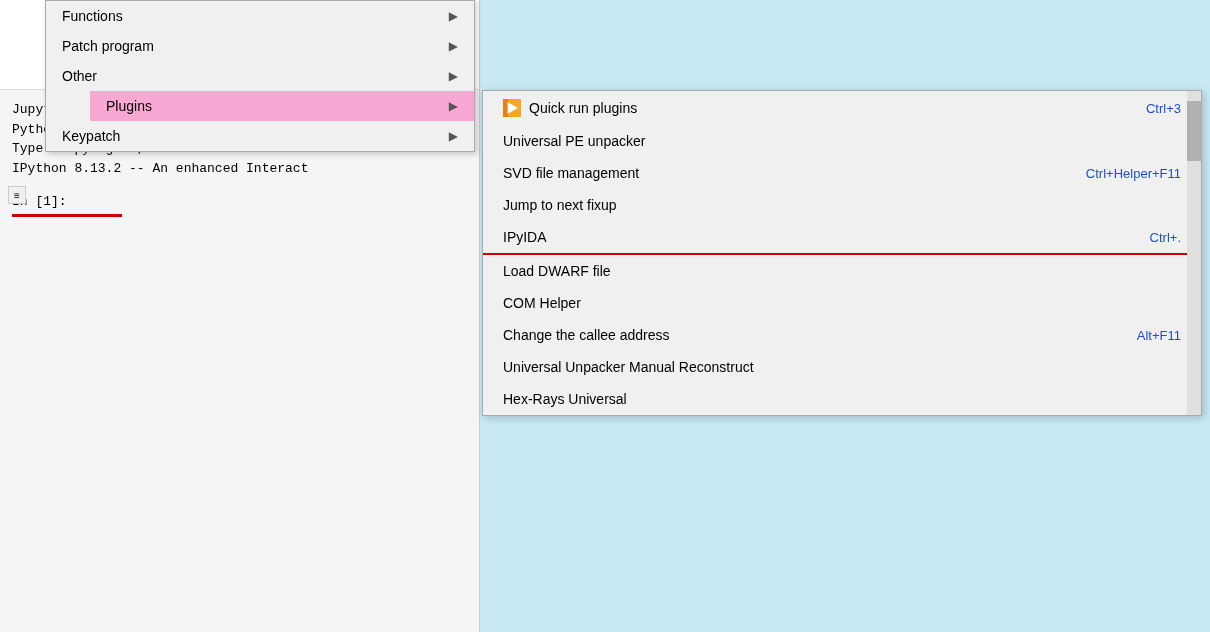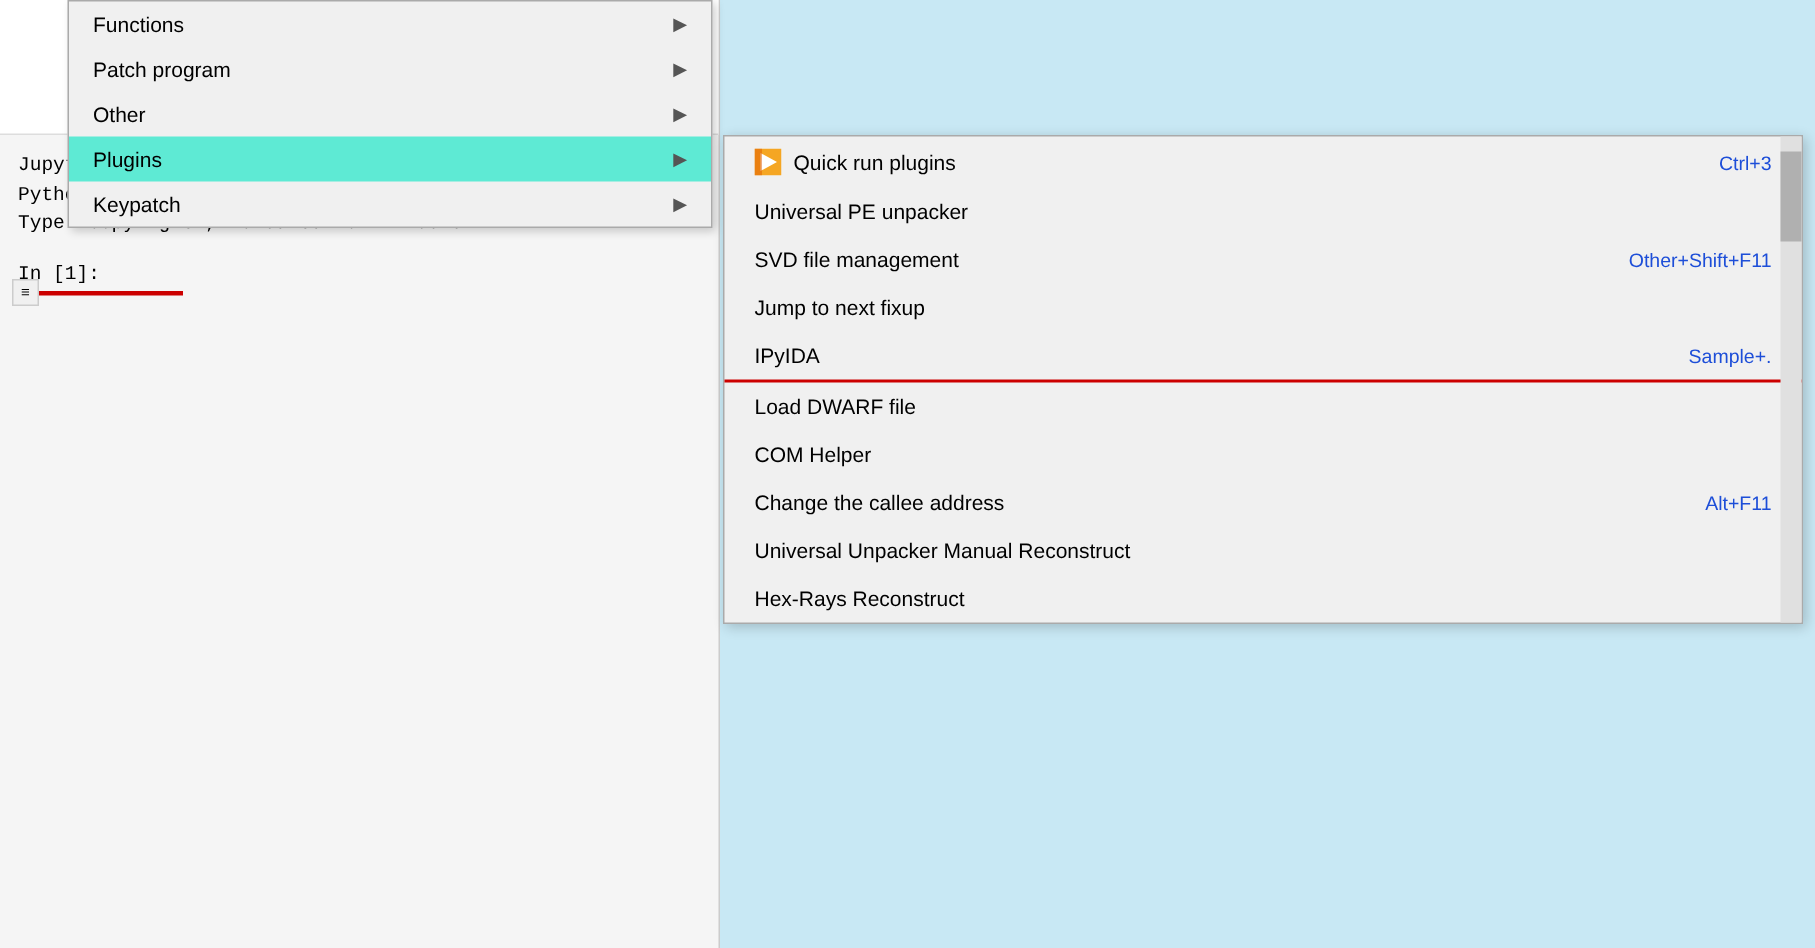--- a/index.html
+++ b/index.html
@@ -96,22 +96,23 @@
       color: #000;
       display: flex;
       align-items: center;
       justify-content: space-between;
       cursor: pointer;
       white-space: nowrap;
       gap: 20px;
     }
 
     .menu-item.highlighted {
-      background-color: #5eead4;
+      background-color: #f9a8d4;
       color: #000;
+      margin-left: 44px;
     }
 
     .menu-item .arrow {
       font-size: 12px;
       color: #555;
     }
 
     
     .right-menu {
       position: absolute;
@@ -179,20 +180,21 @@
 
 <div class="console-panel">
   <div class="console-top"></div>
 
   <div style="position:relative;">
     <div class="console-icon">≡</div>
     <div class="console-text">
       <div>Jupyter QtConsole 5.4.3</div>
       <div>Python 3.9.0 (tags/v3.9.0:9cf6752, Oct</div>
       <div>Type 'copyright', 'credits' or 'licens</div>
+      <div>IPython 8.13.2 -- An enhanced Interact</div>
       <div style="margin-top: 14px;">
         <span>In [1]:</span>
         <span class="red-underline"></span>
       </div>
     </div>
   </div>
 </div>
 
 <div class="left-menu">
   <div class="menu-item">
@@ -238,37 +240,37 @@
     <div class="item-label">
       <span>Universal PE unpacker</span>
     </div>
     <span class="shortcut"></span>
   </div>
 
   <div class="submenu-item">
     <div class="item-label">
       <span>SVD file management</span>
     </div>
-    <span class="shortcut">Other+Shift+F11</span>
+    <span class="shortcut">Ctrl+Helper+F11</span>
   </div>
 
 
   <div class="submenu-item">
     <div class="item-label">
       <span>Jump to next fixup</span>
     </div>
     <span class="shortcut"></span>
   </div>
 
 
   <div class="submenu-item">
     <div class="item-label">
       <span>IPyIDA</span>
     </div>
-    <span class="shortcut">Sample+.</span>
+    <span class="shortcut">Ctrl+.</span>
   </div>
   <div class="submenu-divider-red"></div>
 
   <div class="submenu-item">
     <div class="item-label">
       <span>Load DWARF file</span>
     </div>
     <span class="shortcut"></span>
   </div>
 
@@ -288,21 +290,21 @@
 
   <div class="submenu-item">
     <div class="item-label">
       <span>Universal Unpacker Manual Reconstruct</span>
     </div>
     <span class="shortcut"></span>
   </div>
 
   <div class="submenu-item">
     <div class="item-label">
-      <span>Hex-Rays Reconstruct</span>
+      <span>Hex-Rays Universal</span>
     </div>
     <span class="shortcut"></span>
   </div>
 
 
   <div class="right-menu-scrollbar">
     <div class="thumb"></div>
   </div>
 </div>
 

